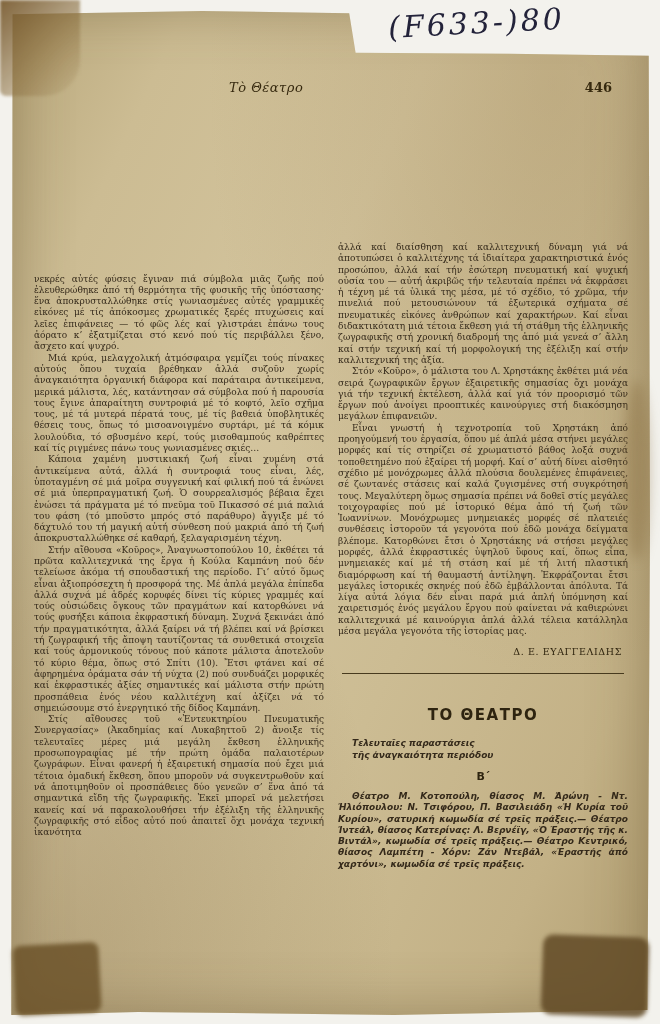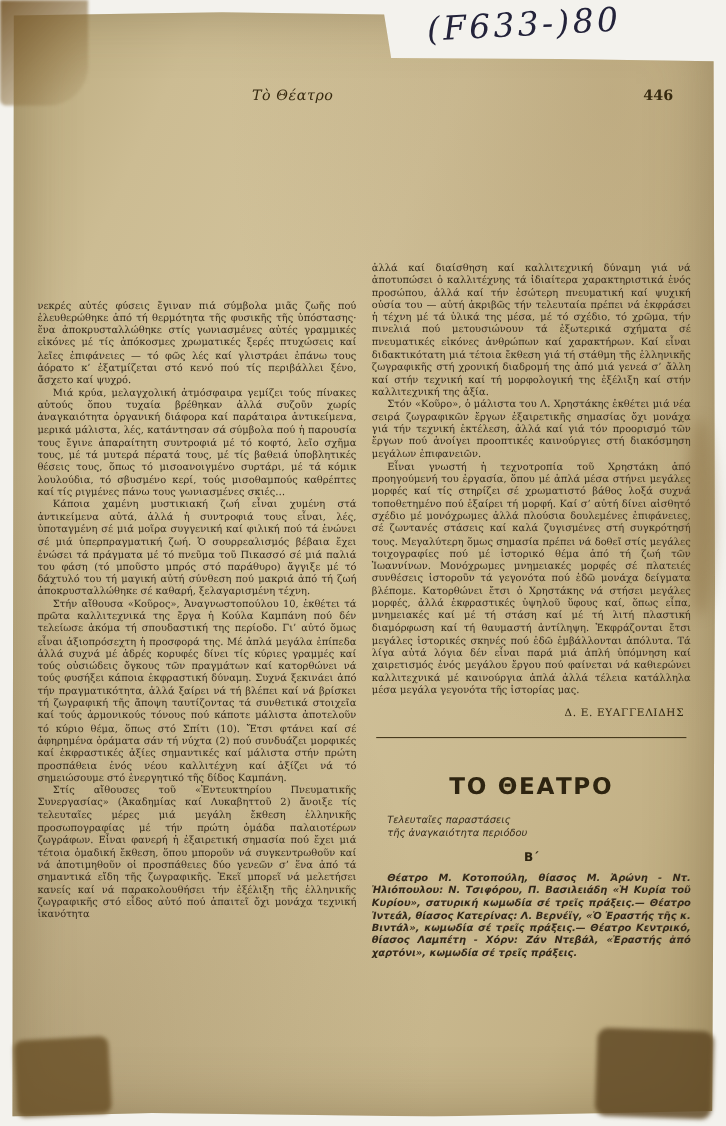--- a/index.html
+++ b/index.html
@@ -54,25 +54,25 @@
   .signature{
     text-align:right;font-size:9.5px;font-weight:normal;letter-spacing:0.6px;
     margin:9px 6px 0 0;color:#30250f;
   }
   .divider{
     border:0;border-top:1.5px solid #473a1e;width:97%;
     margin:16px auto 0 auto;
   }
   .section-title{
     text-align:center;font-family:"DejaVu Sans", sans-serif;
-    font-weight:bold;font-size:21px;letter-spacing:1.5px;
+    font-weight:bold;font-size:15px;letter-spacing:1.5px;
     margin:32px 0 14px 0;color:#2e2410;
   }
   .section-subtitle{
-    font-family:"DejaVu Sans", sans-serif;font-weight:normal;font-style:italic;
+    font-family:"DejaVu Sans", sans-serif;font-weight:bold;font-style:italic;
     font-size:12px;line-height:15px;margin:0 0 0 6px;color:#2e2410;
   }
   .section-part{
     text-align:center;font-family:"DejaVu Sans", sans-serif;
     font-weight:bold;font-size:11px;margin:9px 0 8px 0;color:#2e2410;
   }
   .listing{
     font-family:"DejaVu Sans", sans-serif;font-weight:bold;font-style:italic;
     font-size:9.3px;line-height:12.2px;text-align:justify;text-indent:14px;
     color:#2e2410;margin:0;

